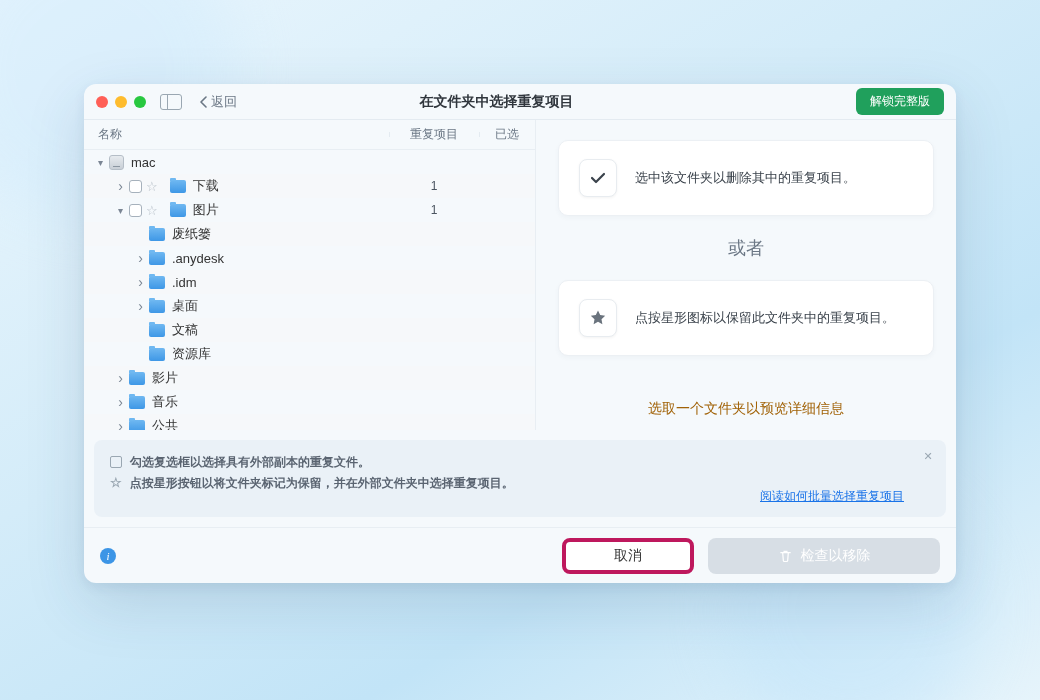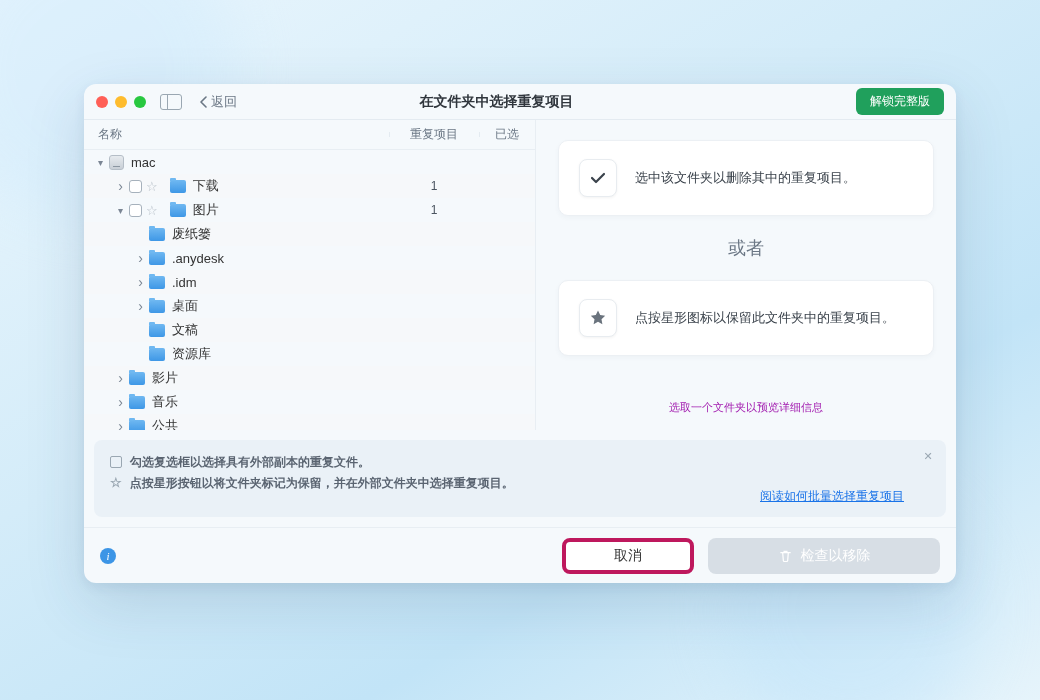--- a/index.html
+++ b/index.html
@@ -43,21 +43,21 @@
 .hd { width: 15px; height: 15px; background: linear-gradient(#e7ebef,#c8cfd6); border-radius: 3px; border: 1px solid #b5bec7; position: relative; }
 .hd::after { content: ""; position: absolute; bottom: 2px; left: 3px; right: 3px; height: 1px; background: #8b96a1; }
 .nm { margin-left: 3px; color: #333; }
 
 .right { flex: 1; padding: 20px 22px 0; display: flex; flex-direction: column; }
 .card { background: #fff; border: 1px solid #ecf0f4; border-radius: 10px; padding: 18px 20px; display: flex; align-items: center; gap: 18px; box-shadow: 0 2px 5px rgba(60,80,100,0.04); }
 .card-icon { width: 38px; height: 38px; background: #fff; border: 1px solid #e8ecf0; border-radius: 8px; display: flex; align-items: center; justify-content: center; color: #3a424b; box-shadow: 0 1px 3px rgba(0,0,0,0.05); }
 .card-icon svg { width: 18px; height: 18px; }
 .card-text { font-size: 13px; color: #3a424b; }
 .or { text-align: center; color: #6b7785; font-size: 18px; margin: 20px 0; }
-.preview-hint { text-align: center; color: #a21caf; font-size: 11px; margin-top: 44px; }
+.preview-hint { text-align: center; color: #a16207; font-size: 14px; margin-top: 44px; }
 
 .tipbar { margin: 10px; background: #eaf1f7; border-radius: 8px; padding: 12px 16px; display: flex; align-items: flex-start; gap: 14px; font-size: 12px; position: relative; }
 .tipbar .lines { flex: 1; color: #5a6471; line-height: 1.7; font-weight: bold; }
 .tipbar .lines .ln { display: flex; align-items: center; gap: 8px; }
 .tipbar .tip-cb { width: 12px; height: 12px; border: 1.2px solid #9aa7b2; border-radius: 2px; display: inline-block; }
 .tipbar .tip-star { color: #9aa7b2; font-size: 13px; }
 .tipbar .link { color: #1a73e8; text-decoration: underline; align-self: center; margin-right: 26px; cursor: pointer; margin-top: 36px; }
 .tipbar .close { position: absolute; top: 8px; right: 10px; width: 16px; height: 16px; border-radius: 50%; color: #9aa7b2; display: flex; align-items: center; justify-content: center; font-size: 11px; cursor: pointer; }
 
 .footer { height: 56px; border-top: 1px solid #e8eef3; display: flex; align-items: center; padding: 0 16px; gap: 14px; }

